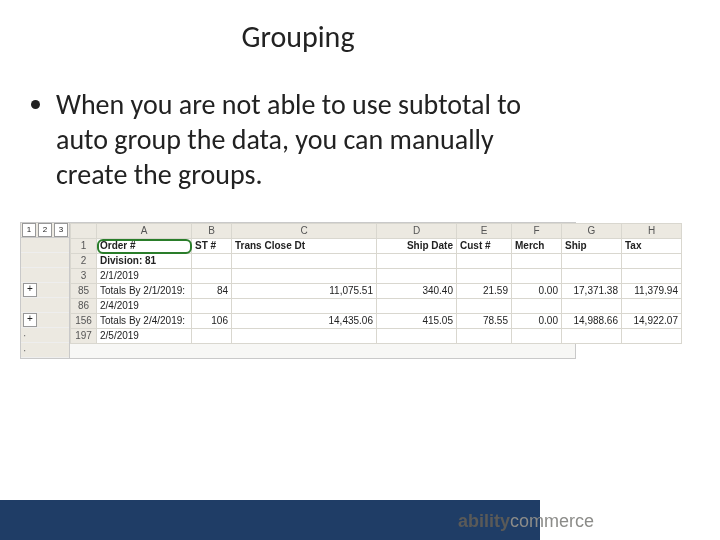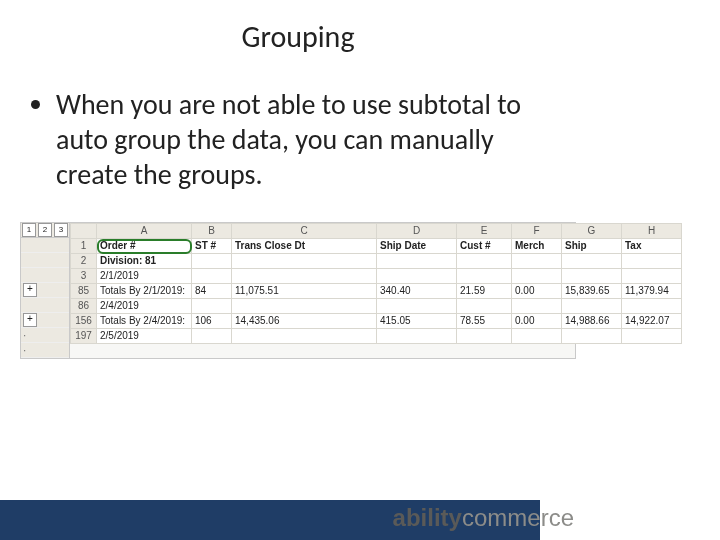--- a/index.html
+++ b/index.html
@@ -120,21 +120,21 @@
     background: #ece9e1;
   }
   table.grid td.rownum {
     background: #ece9e1;
     text-align: center;
     color: #555;
   }
   table.grid td {
     background: #fff;
   }
-  .hright { text-align: left; margin-top: 20px; }
+  .hright { text-align: right; margin-top: 20px; }
   .bold { font-weight: bold; }
   .selcell {
     outline: 2px solid #2a7d2a;
     outline-offset: -2px;
     position: relative;
     z-index: 1;
     border-radius: 6px;
   }
   
   col.cA { width: 95px; }
@@ -157,24 +157,24 @@
   .blue-strip {
     position: absolute;
     left: 0;
     bottom: 0;
     width: 540px;
     height: 40px;
     background: #1f3d66;
   }
   .logo {
     position: absolute;
-    right: 22px;
+    right: 2px;
     bottom: 8px;
     font-family: Arial, sans-serif;
-    font-size: 24px;
+    font-size: 18px;
     letter-spacing: 0;
     color: #5a5a58;
   }
   .logo .b1 { font-weight: 700; color: #5a5a58; }
   .logo .b3 { font-weight: 400; color: #8c8c89; }
 </style>
 </head>
 <body>
 
 <div class="slide">
@@ -276,21 +276,21 @@
                 <td></td>
             </tr>
             <tr>
               <td class="rownum">85</td>
               <td>Totals By 2/1/2019:</td>
               <td class="hright">84</td>
               <td class="hright">11,075.51</td>
               <td class="hright">340.40</td>
               <td class="hright">21.59</td>
               <td class="hright">0.00</td>
-              <td class="hright">15,839.65</td>
+              <td class="hright">17,371.38</td>
               <td class="hright">11,379.94</td>
             </tr>
             <tr>
               <td class="rownum">86</td>
               <td>2/4/2019</td>
               <td></td>
                 <td></td>
                 <td></td>
               <td></td>
                 <td></td>

